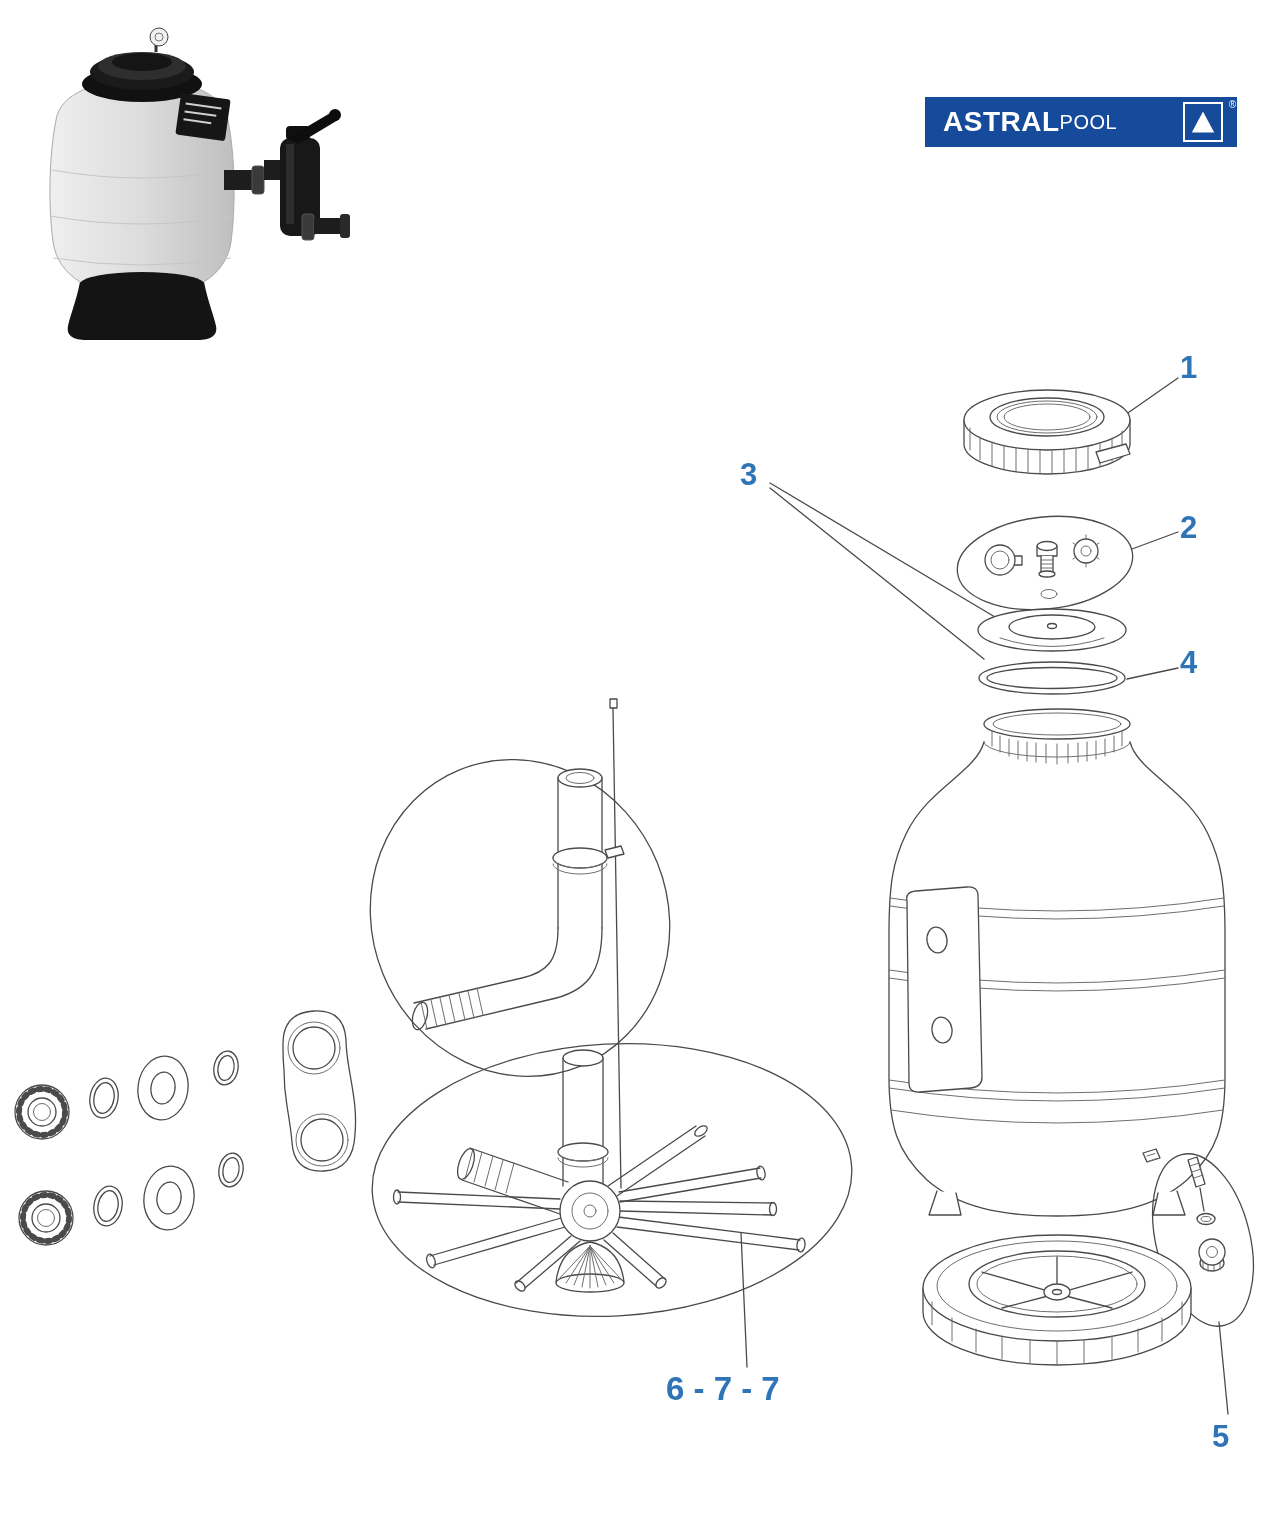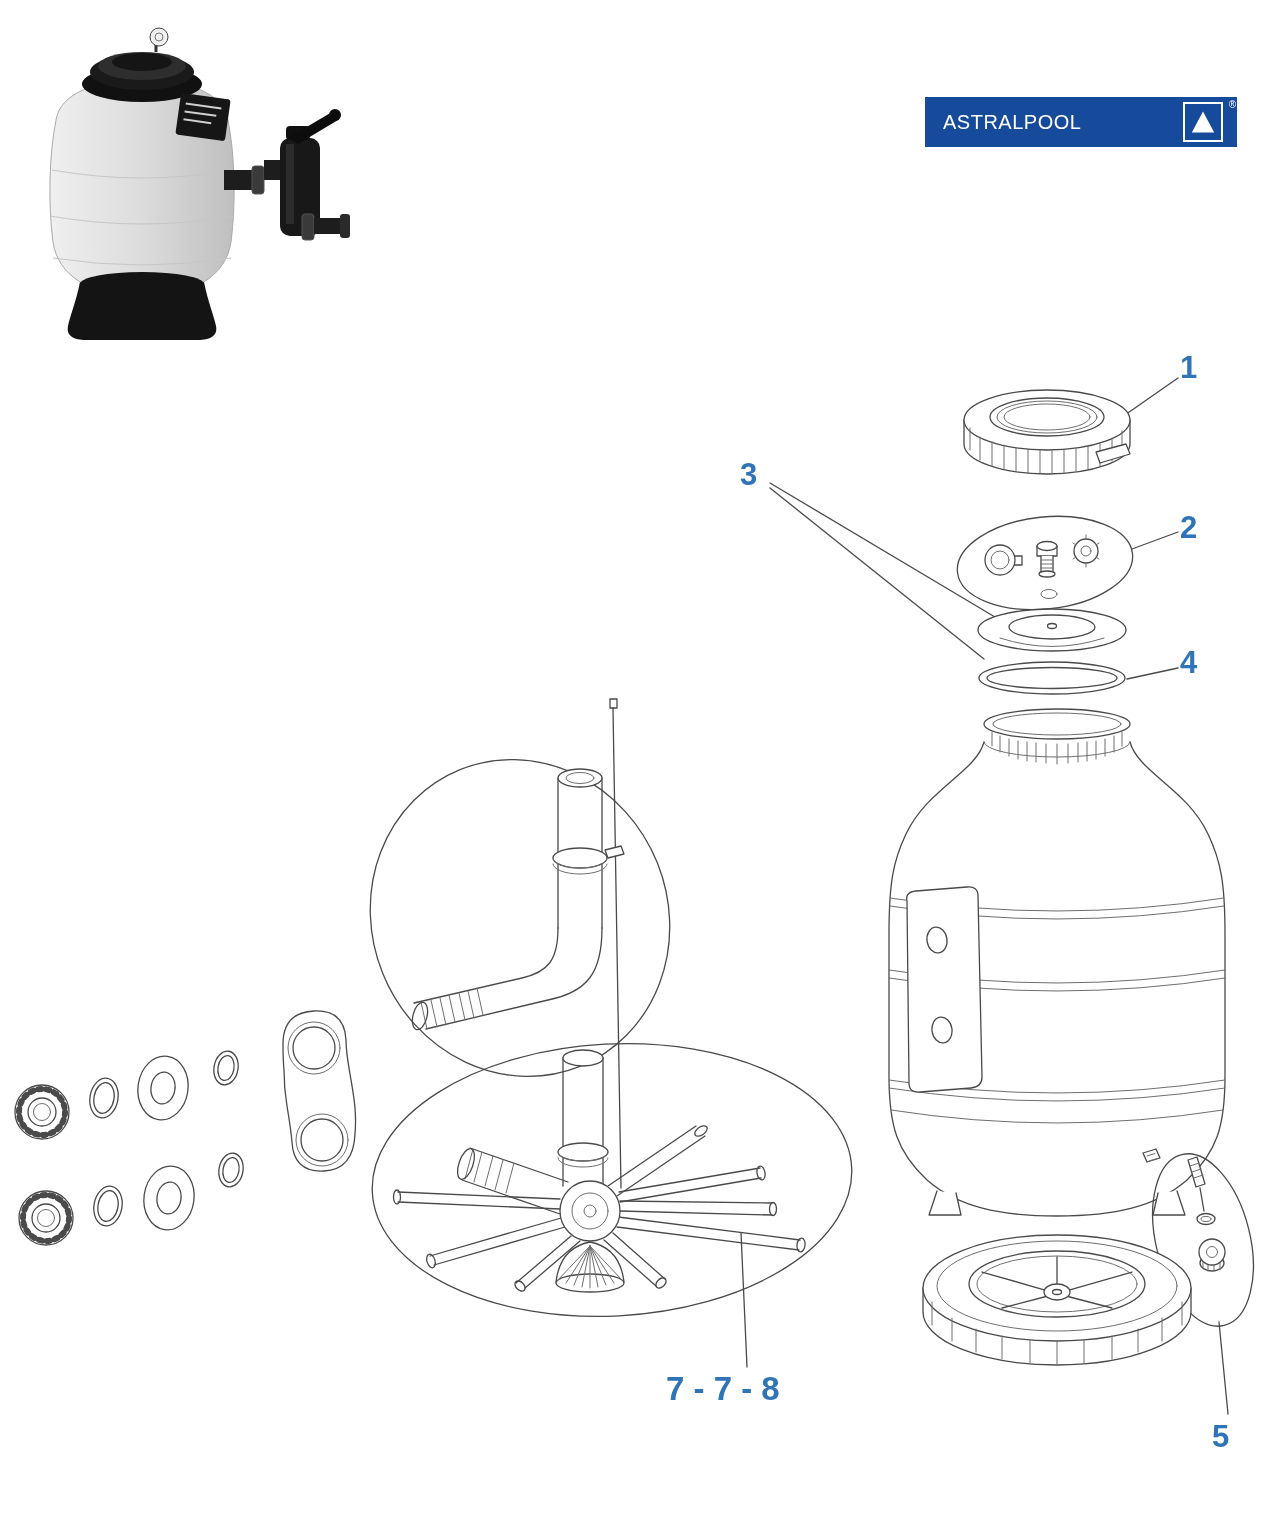--- a/index.html
+++ b/index.html
@@ -5,21 +5,21 @@
   *{margin:0;padding:0;box-sizing:border-box}
   html,body{background:#fff}
   body{width:1268px;height:1539px;position:relative;font-family:"Liberation Sans",sans-serif;overflow:hidden}
   .diagram{position:absolute;left:0;top:0;width:1268px;height:1539px}
   .diagram :is(path,ellipse,circle,line,rect,polygon){stroke:#4a4a4a;stroke-width:1.3;fill:none;stroke-linecap:round;stroke-linejoin:round}
   .diagram .fillw{fill:#fff}
   .diagram .thin{stroke-width:1;stroke:#6e6e6e}
   .diagram .knurl{stroke-dasharray:3 5;stroke-width:6}
   .photo{position:absolute;left:30px;top:20px;width:320px;height:330px}
   .logo{position:absolute;left:925px;top:97px;width:312px;height:50px;background:var(--logo-bg,#164a9a);display:flex;align-items:center;padding-left:18px;color:#fff}
-  .logo .bold{font-weight:normal;font-size:20px;letter-spacing:.5px}
+  .logo .bold{font-weight:bold;font-size:28px;letter-spacing:.5px}
   .logo .light{font-weight:normal;font-size:20px;letter-spacing:.5px}
   .logo .emblem{position:absolute;right:14px;top:5px;width:40px;height:40px;border:2px solid #fff;display:flex;align-items:center;justify-content:center}
   .logo .reg{position:absolute;right:1px;top:2px;font-size:10px;font-weight:normal}
   .callout{position:absolute;color:var(--callout,#2e74b6);font-weight:bold;font-size:31px;white-space:nowrap}
 </style>
 </head>
 <body style="background: rgb(255, 255, 255);">
 
 <svg class="photo" viewBox="0 0 320 330">
   <defs>
@@ -296,13 +296,13 @@
       <circle cx="322" cy="1140" r="21"></circle>
     </g>
   </g>
 </svg>
 
 <div class="callout" style="left:1180px;top:350px">1</div>
 <div class="callout" style="left:1180px;top:510px">2</div>
 <div class="callout" style="left:740px;top:457px">3</div>
 <div class="callout" style="left:1180px;top:645px">4</div>
 <div class="callout" style="left:1212px;top:1419px">5</div>
-<div class="callout" style="left:666px;top:1370px;font-size:33px">7 - 7 - 8</div>
+<div class="callout" style="left:666px;top:1370px;font-size:33px">6 - 7 - 7</div>
 
 </body></html>

